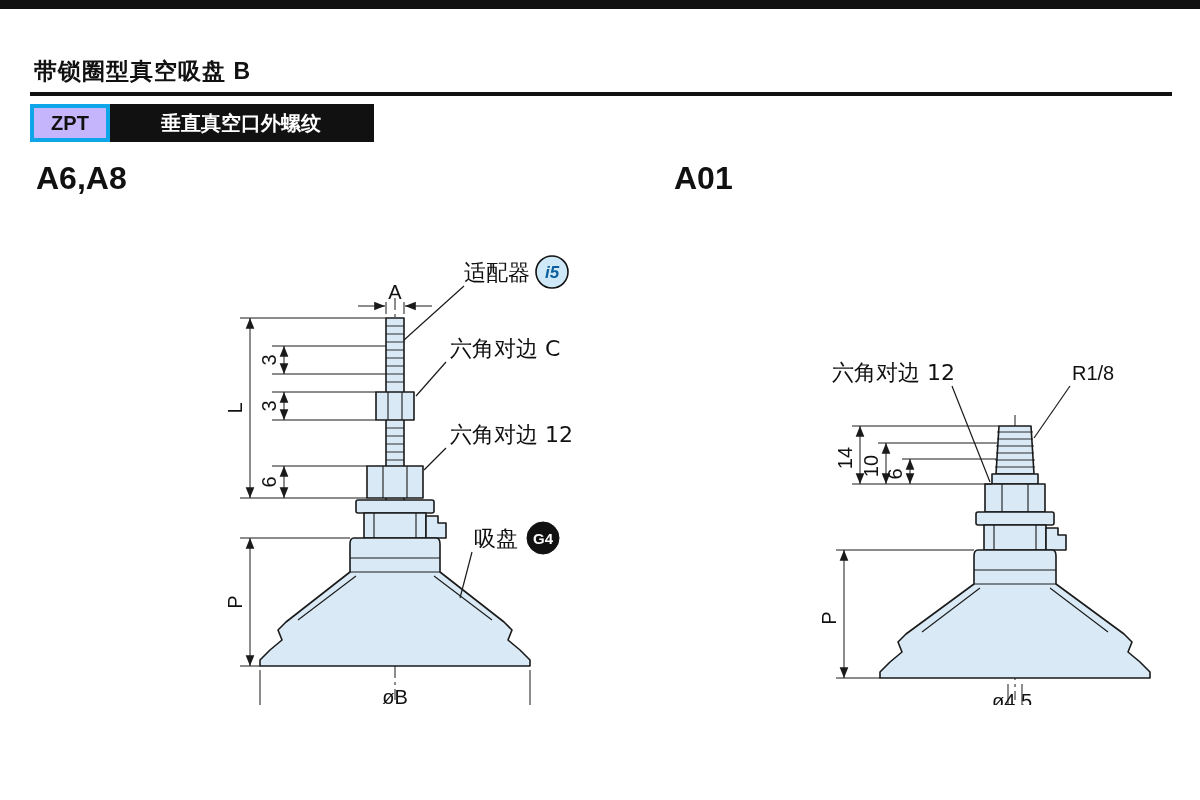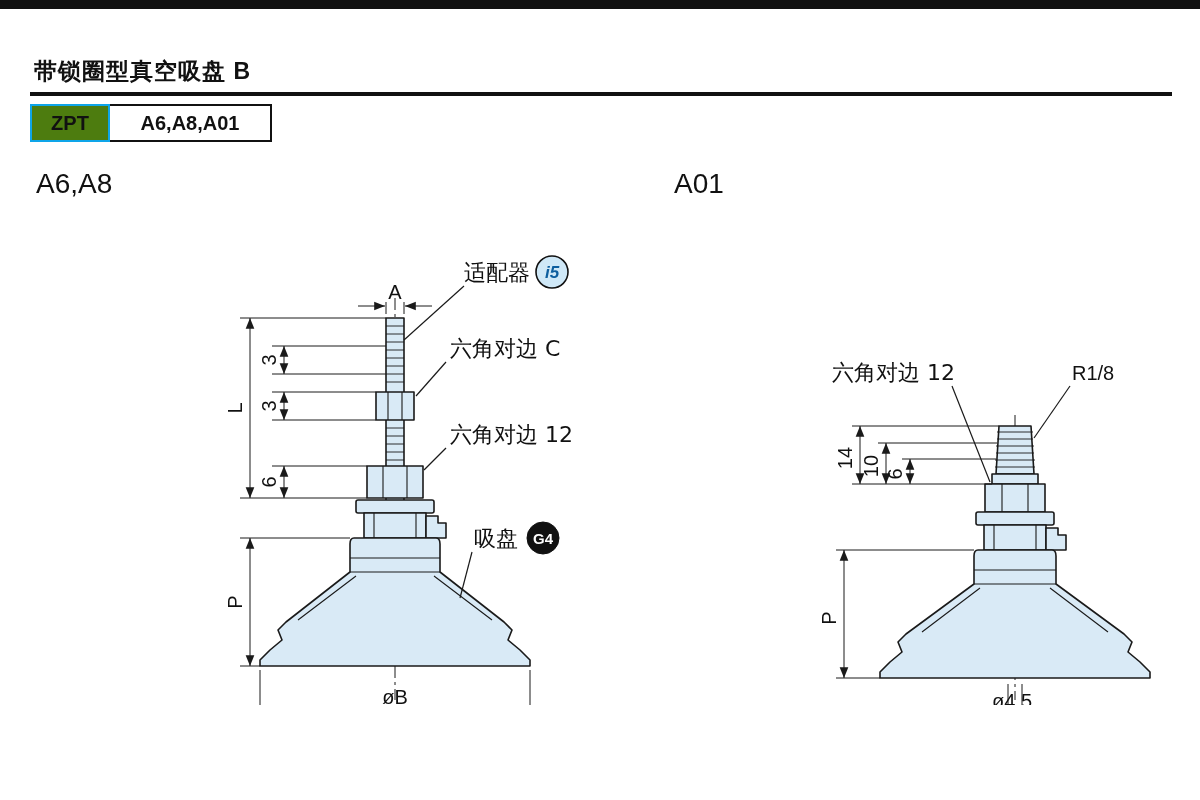--- a/index.html
+++ b/index.html
@@ -4,24 +4,24 @@
 <style>
   *{margin:0;padding:0;box-sizing:border-box}
   html,body{background:#fff}
   .page{position:relative;width:1200px;height:705px;background:#fff;overflow:hidden;
         font-family:"Liberation Sans","DejaVu Sans",sans-serif;color:#111}
   .topbar{position:absolute;left:0;top:0;width:1200px;height:9px;background:#111}
   .title{position:absolute;left:34px;top:56px;font-size:23px;font-weight:bold;letter-spacing:1px}
   .title-rule{position:absolute;left:30px;top:92px;width:1142px;height:4px;background:#111}
   .tabs{position:absolute;left:30px;top:104px;height:38px;display:flex}
   .tab{display:flex;align-items:center;justify-content:center;font-size:20px;font-weight:bold}
-  .tab-zpt{width:80px;background:#4d7c0f;border:2px solid #0ea5e9}
+  .tab-zpt{width:80px;background:#c4b5fd;border:4px solid #0ea5e9}
   .tab-type{width:264px;background:#111;color:#fff;border:2px solid #111;border-left:none}
   .tab-models{width:162px;background:#fff;border:2px solid #111;border-left:none}
-  .sec-label{position:absolute;top:168px;font-size:28px;font-weight:normal}
+  .sec-label{position:absolute;top:160px;font-size:32px;font-weight:bold}
   .sec-a68{left:36px}
   .sec-a01{left:674px}
   svg.drawing{position:absolute;left:0;top:0}
   .part{fill:#d9eaf6;stroke:#1a1a1a;stroke-width:1.6;stroke-linejoin:round}
   .detail{fill:none;stroke:#1a1a1a;stroke-width:1.1}
   .thread{fill:none;stroke:#1a1a1a;stroke-width:0.9}
   .cl{stroke:#1a1a1a;stroke-width:1;stroke-dasharray:12 4 3 4;fill:none}
   .ext,.dim{stroke:#1a1a1a;stroke-width:1;fill:none}
   .leader{stroke:#1a1a1a;stroke-width:1.2;fill:none}
   text.dimtxt{font-size:20px;fill:#111;font-family:"Liberation Sans","DejaVu Sans",sans-serif}
@@ -35,21 +35,21 @@
 <body>
 
 <div class="page">
 
   <div class="topbar"></div>
   <div class="title">带锁圈型真空吸盘 B</div>
   <div class="title-rule"></div>
 
   <div class="tabs">
     <div class="tab tab-zpt">ZPT</div>
-    <div class="tab tab-models">A6,A8,A01</div>
+    <div class="tab tab-type">垂直真空口外螺纹</div>
   </div>
 
   <div class="sec-label sec-a68">A6,A8</div>
   <div class="sec-label sec-a01">A01</div>
 
   <svg class="drawing" width="1200" height="800" viewBox="0 0 1200 800">
     <defs>
       <marker id="ah" viewBox="0 0 12 12" refX="11" refY="6" markerWidth="13" markerHeight="13" orient="auto-start-reverse" markerUnits="userSpaceOnUse">
         <path d="M1,2 L11,6 L1,10 Z" fill="#1a1a1a"></path>
       </marker>

